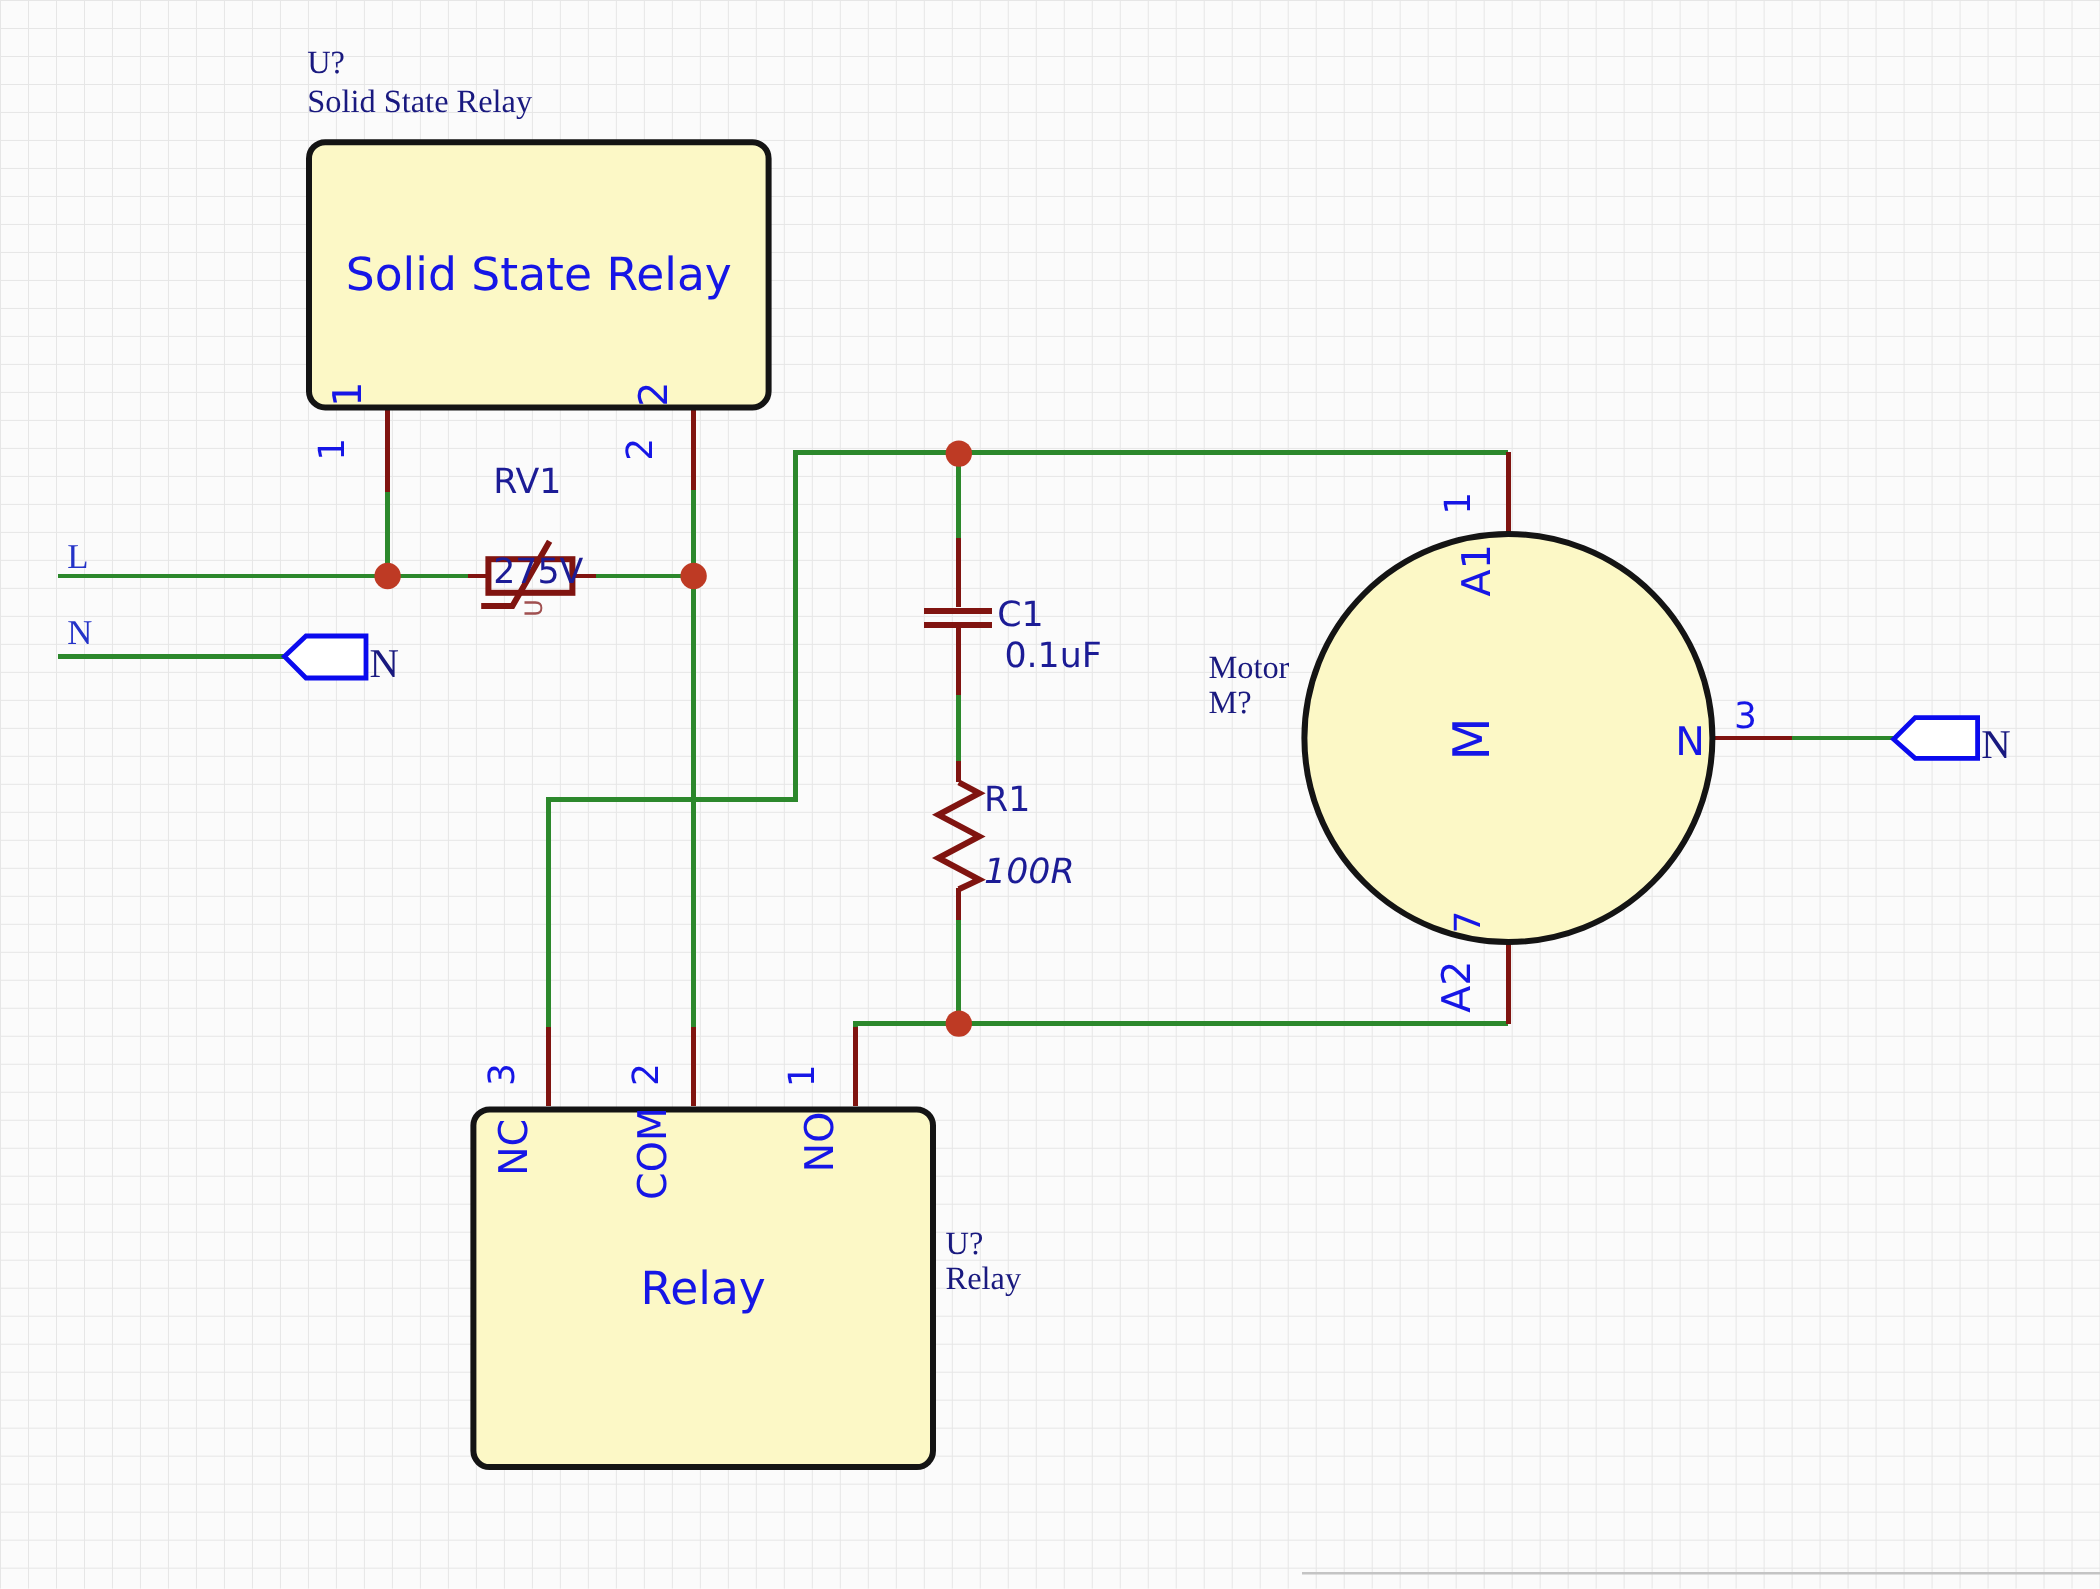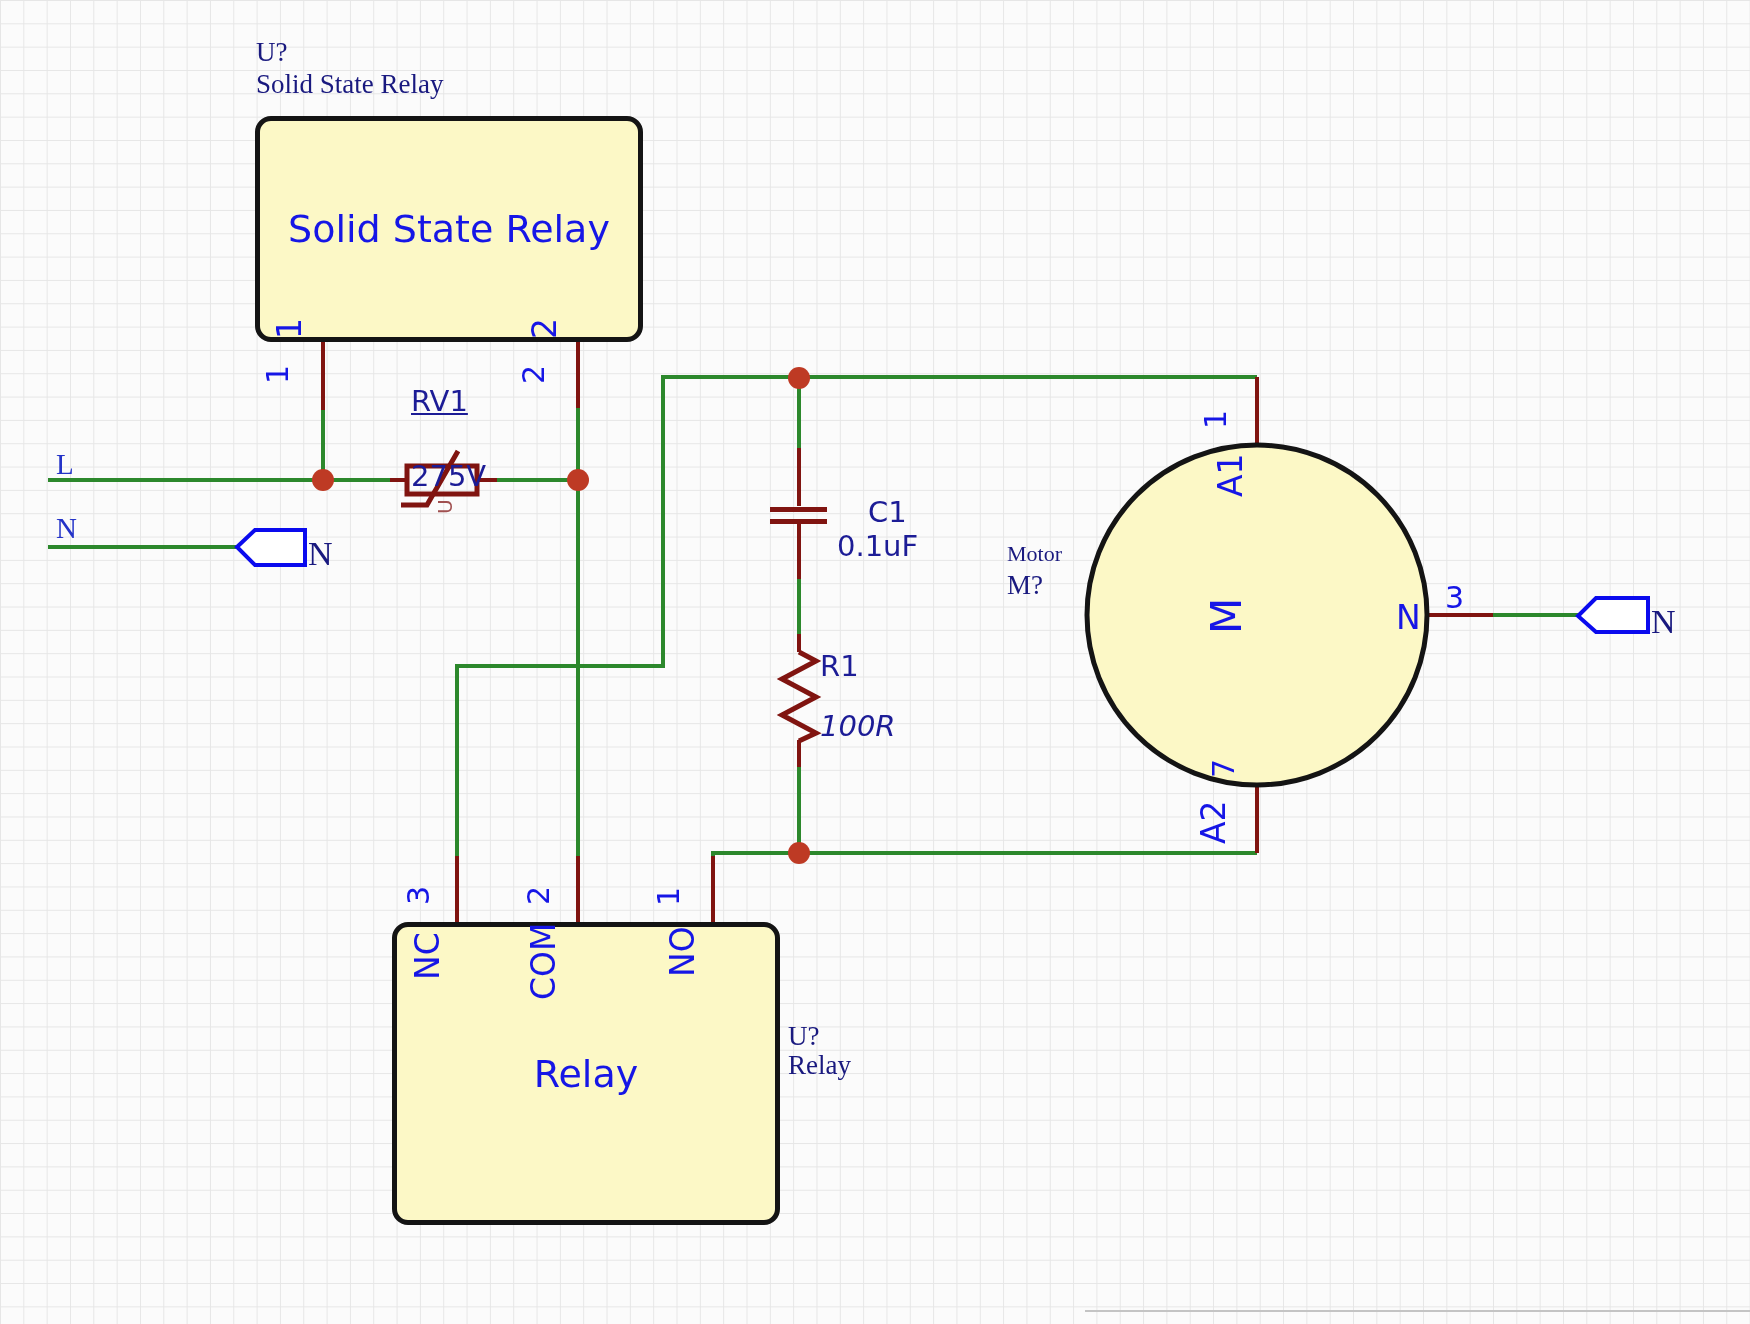--- a/index.html
+++ b/index.html
@@ -113,36 +113,36 @@
 
   <div class="ht serif navy" style="left:256px;top:39px;font-size:27px;">U?</div>
   <div class="ht serif navy" style="left:256px;top:71px;font-size:27px;">Solid State Relay</div>
 
   <div class="vt pintxt" style="left:306px;top:306px;font-size:33px;">1</div>
   <div class="vt pintxt" style="left:561px;top:306px;font-size:33px;">2</div>
 
   <div class="vt pintxt" style="left:293px;top:354px;font-size:30px;">1</div>
   <div class="vt pintxt" style="left:549px;top:354px;font-size:30px;">2</div>
 
-  <div class="ht valtxt" style="left:411px;top:387px;text-decoration:underline;">RV1</div>
+  <div class="ht valtxt" style="left:411px;top:387px;">RV1</div>
   <div class="ht valtxt" style="left:411px;top:414px;margin-top:48px;">275V</div>
   <div class="vt" style="left:455px;top:494px;font-size:20px;color:#A05050;">U</div>
 
   <div class="ht serif netlbl" style="left:56px;top:450px;">L</div>
   <div class="ht serif netlbl" style="left:56px;top:514px;">N</div>
   <div class="ht serif navy" style="left:308px;top:537px;font-size:34px;">N</div>
   <div class="ht serif navy" style="left:1651px;top:605px;font-size:34px;">N</div>
 
-  <div class="ht valtxt" style="left:868px;top:498px;">C1</div>
+  <div class="ht valtxt" style="left:831px;top:498px;">C1</div>
   <div class="ht valtxt" style="left:837px;top:532px;">0.1uF</div>
 
   <div class="ht valtxt" style="left:820px;top:652px;">R1</div>
   <div class="ht valtxt" style="left:820px;top:712px;font-style:italic;">100R</div>
 
-  <div class="ht serif navy" style="left:1007px;top:543px;font-size:22px;">Motor</div>
+  <div class="ht serif navy" style="left:1007px;top:543px;font-size:27px;">Motor</div>
   <div class="ht serif navy" style="left:1007px;top:572px;font-size:27px;">M?</div>
   <div class="vt pintxt" style="left:1248px;top:592px;font-size:42px;">M</div>
 
   <div class="vt pintxt" style="left:1231px;top:399px;font-size:30px;">1</div>
   <div class="vt pintxt" style="left:1247px;top:464px;font-size:33px;">A1</div>
 
   <div class="vt pintxt" style="left:1239px;top:748px;font-size:30px;">7</div>
   <div class="vt pintxt" style="left:1230px;top:811px;font-size:33px;">A2</div>
 
   <div class="ht pintxt" style="left:1396px;top:601px;font-size:33px;">N</div>

